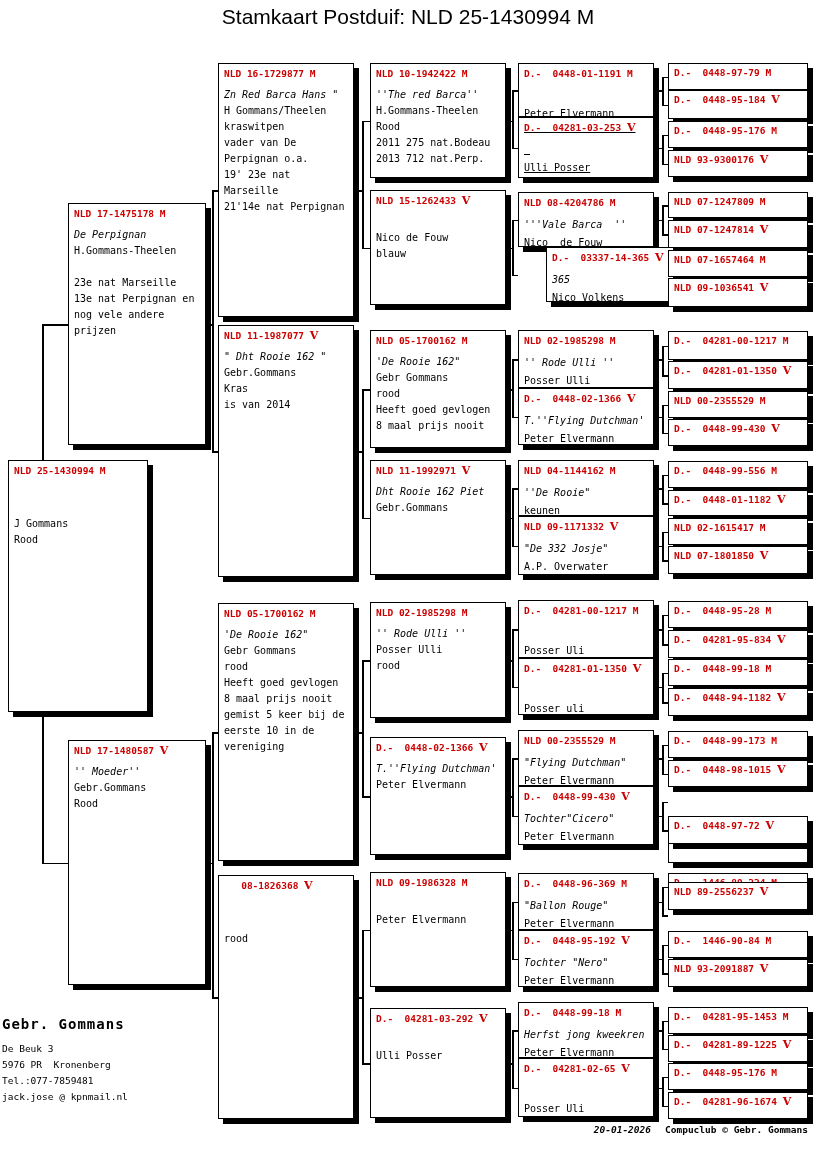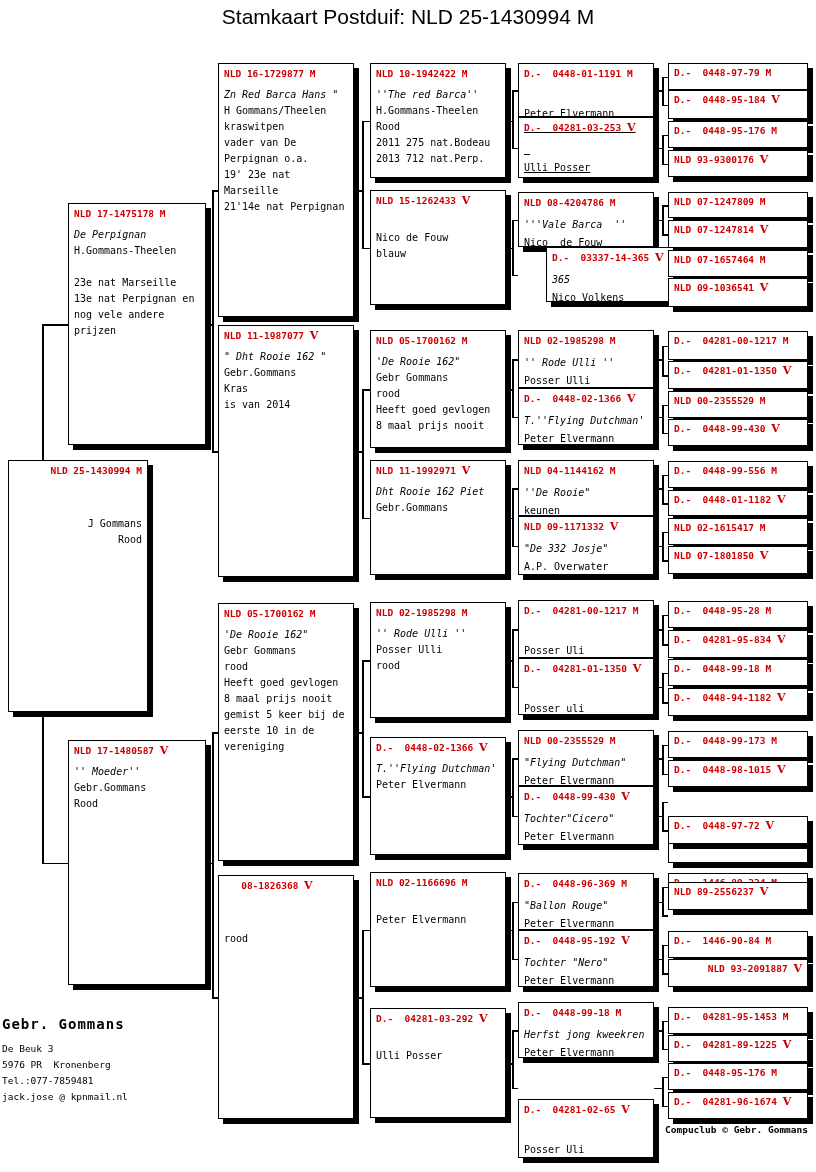--- a/index.html
+++ b/index.html
@@ -165,21 +165,21 @@
     <div class="conn" style="left: 662px; top: 973px; width: 6px; height: 1.5px;"></div>
     <div class="conn" style="left: 654px; top: 958.5px; width: 8px; height: 1.5px;"></div>
     <div class="conn" style="left: 662px; top: 1020.5px; width: 1.5px; height: 28px;"></div>
     <div class="conn" style="left: 662px; top: 1020.5px; width: 6px; height: 1.5px;"></div>
     <div class="conn" style="left: 662px; top: 1048.5px; width: 6px; height: 1.5px;"></div>
     <div class="conn" style="left: 654px; top: 1030px; width: 8px; height: 1.5px;"></div>
     <div class="conn" style="left: 662px; top: 1076.5px; width: 1.5px; height: 29px;"></div>
     <div class="conn" style="left: 662px; top: 1076.5px; width: 6px; height: 1.5px;"></div>
     <div class="conn" style="left: 662px; top: 1105.5px; width: 6px; height: 1.5px;"></div>
     <div class="conn" style="left: 654px; top: 1087.5px; width: 8px; height: 1.5px;"></div>
-    <div class="box g0" style="left: 8px; top: 460px; width: 140px; height: 252px; text-align: right;">
+    <div class="box g0" style="left: 8px; top: 460px; width: 140px; height: 252px;">
       <div class="ring"><span>NLD 25-1430994 </span><span class="sexM">M</span></div>
       <div class="bline"> </div>
       <div class="bline"> </div>
       <div class="bline">J Gommans</div>
       <div class="bline">Rood</div>
     </div>
     <div class="box g1" style="left: 68px; top: 203px; width: 138px; height: 242px;">
       <div class="ring"><span>NLD 17-1475178 </span><span class="sexM">M</span></div>
       <div class="bline it">De Perpignan</div>
       <div class="bline">H.Gommans-Theelen</div>
@@ -262,21 +262,21 @@
       <div class="bline it">'' Rode Ulli ''</div>
       <div class="bline">Posser Ulli</div>
       <div class="bline">rood</div>
     </div>
     <div class="box g3" style="left: 370px; top: 737px; width: 136px; height: 118px;">
       <div class="ring"><span>D.-  0448-02-1366 </span><span class="sexV">V</span></div>
       <div class="bline it">T.''Flying Dutchman'</div>
       <div class="bline">Peter Elvermann</div>
     </div>
     <div class="box g3" style="left: 370px; top: 872px; width: 136px; height: 115px;">
-      <div class="ring"><span>NLD 02-1166696 </span><span class="sexM">M</span></div>
+      <div class="ring"><span>NLD 09-1986328 </span><span class="sexM">M</span></div>
       <div class="bline"> </div>
       <div class="bline">Peter Elvermann</div>
     </div>
     <div class="box g3" style="left: 370px; top: 1008px; width: 136px; height: 110px;">
       <div class="ring"><span>D.-  04281-03-292 </span><span class="sexV">V</span></div>
       <div class="bline"> </div>
       <div class="bline">Ulli Posser</div>
     </div>
     <div class="box g4" style="left: 518px; top: 63px; width: 136px; height: 54px;">
       <div class="ring"><span>D.-  0448-01-1191 </span><span class="sexM">M</span></div>
@@ -346,21 +346,21 @@
     <div class="box g4" style="left: 518px; top: 930px; width: 136px; height: 57px;">
       <div class="ring"><span>D.-  0448-95-192 </span><span class="sexV">V</span></div>
       <div class="bline it">Tochter "Nero"</div>
       <div class="bline">Peter Elvermann</div>
     </div>
     <div class="box g4" style="left: 518px; top: 1002px; width: 136px; height: 56px;">
       <div class="ring"><span>D.-  0448-99-18 </span><span class="sexM">M</span></div>
       <div class="bline it">Herfst jong kweekren</div>
       <div class="bline">Peter Elvermann</div>
     </div>
-    <div class="box g4" style="left: 518px; top: 1058px; width: 136px; height: 59px; margin-top: 41px;">
+    <div class="box g4" style="left: 518px; top: 1058px; width: 136px; height: 59px;">
       <div class="ring"><span>D.-  04281-02-65 </span><span class="sexV">V</span></div>
       <div class="bline"> </div>
       <div class="bline">Posser Uli</div>
     </div>
     <div class="box g5" style="left: 668px; top: 63px; width: 140px; height: 27px;">
       <div class="ring"><span>D.-  0448-97-79 </span><span class="sexM">M</span></div>
     </div>
     <div class="box g5" style="left: 668px; top: 90px; width: 140px; height: 29px;">
       <div class="ring"><span>D.-  0448-95-184 </span><span class="sexV">V</span></div>
     </div>
@@ -432,21 +432,21 @@
     </div>
     <div class="box g5" style="left: 668px; top: 873px; width: 140px; height: 27px;">
       <div class="ring"><span>D.-  1446-89-324 </span><span class="sexM">M</span></div>
     </div>
     <div class="box g5" style="left: 668px; top: 882px; width: 140px; height: 28px;">
       <div class="ring"><span>NLD 89-2556237 </span><span class="sexV">V</span></div>
     </div>
     <div class="box g5" style="left: 668px; top: 931px; width: 140px; height: 27px;">
       <div class="ring"><span>D.-  1446-90-84 </span><span class="sexM">M</span></div>
     </div>
-    <div class="box g5" style="left: 668px; top: 959px; width: 140px; height: 28px; text-align: right;">
+    <div class="box g5" style="left: 668px; top: 959px; width: 140px; height: 28px;">
       <div class="ring"><span>NLD 93-2091887 </span><span class="sexV">V</span></div>
     </div>
     <div class="box g5" style="left: 668px; top: 1007px; width: 140px; height: 27px;">
       <div class="ring"><span>D.-  04281-95-1453 </span><span class="sexM">M</span></div>
     </div>
     <div class="box g5" style="left: 668px; top: 1035px; width: 140px; height: 27px;">
       <div class="ring"><span>D.-  04281-89-1225 </span><span class="sexV">V</span></div>
     </div>
     <div class="box g5" style="left: 668px; top: 1063px; width: 140px; height: 27px;">
       <div class="ring"><span>D.-  0448-95-176 </span><span class="sexM">M</span></div>

